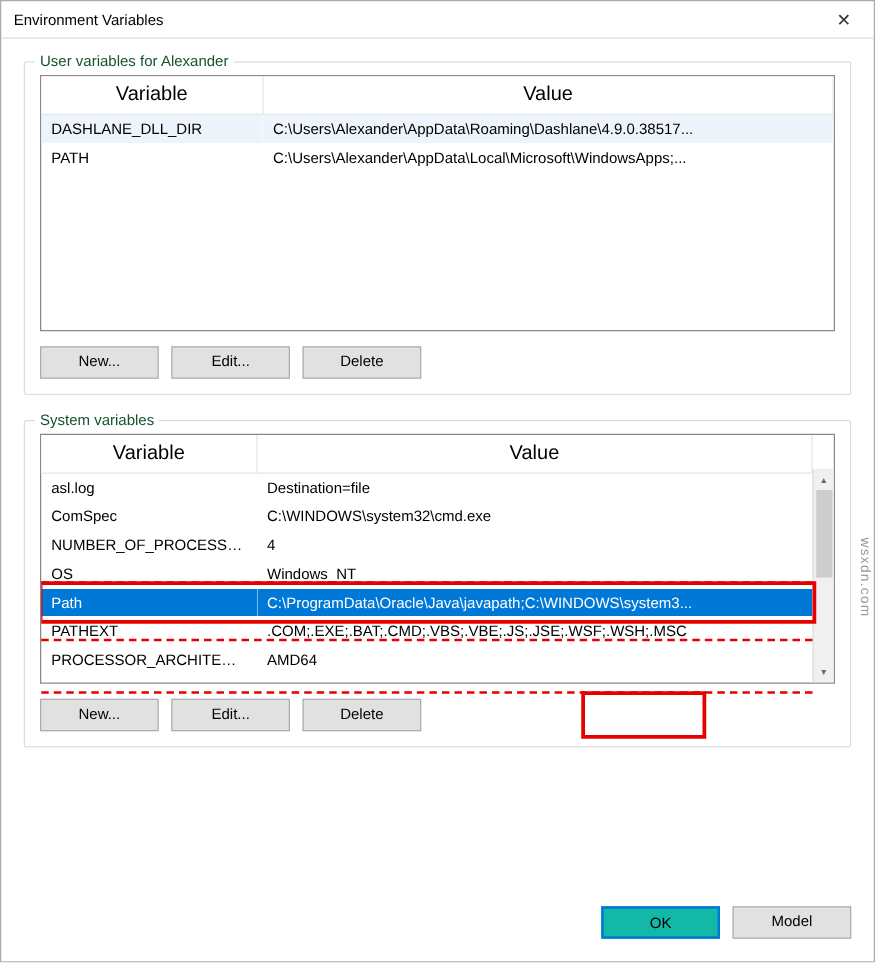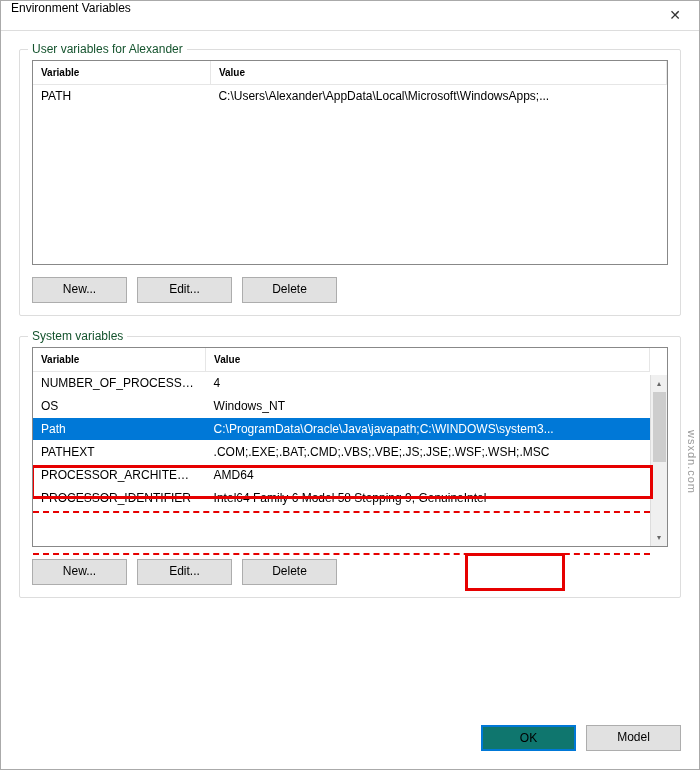--- a/index.html
+++ b/index.html
@@ -1,35 +1,35 @@
 <!DOCTYPE html>
 <html><head>
 <meta charset="utf-8">
 <style>
 * { box-sizing: border-box; font-family: 'Segoe UI', Tahoma, sans-serif; font-size: 12px; }
 body { margin: 0; background: #fff; width: 700px; height: 770px; overflow: hidden; position: relative; }
 .dialog { width: 700px; height: 770px; border: 1px solid #aaa; background: #fff; display: flex; flex-direction: column; }
-.titlebar { height: 30px; display: flex; padding: 0 4px 0 10px; border-bottom: 1px solid #ddd; }
+.titlebar { height: 30px; display: flex; align-items: center; padding: 0 4px 0 10px; border-bottom: 1px solid #ddd; }
 .titlebar .title { flex: 1; font-size: 12px; }
 .titlebar .close { width: 40px; height: 28px; display: flex; align-items: center; justify-content: center; font-size: 14px; color: #333; }
 .body { flex: 1; padding: 18px 18px 18px 18px; display: flex; flex-direction: column; }
 .group { border: 1px solid #ddd; border-radius: 2px; margin-bottom: 20px; padding: 10px 12px 12px 12px; position: relative; }
 .group-title { position: absolute; top: -8px; left: 8px; background: #fff; padding: 0 4px; font-size: 12px; color: #14532d; }
 .table-wrap { border: 1px solid #888; background: #fff; height: 205px; position: relative; overflow: hidden; }
 .table-wrap.sys { height: 200px; }
 .table { width: 100%; border-collapse: collapse; table-layout: fixed; }
-.table th { text-align: left; font-weight: bold; padding: 6px 8px; border-bottom: 1px solid #e6e6e6; border-right: 1px solid #e6e6e6; background: #fff; font-size: 10px; }
+.table th { text-align: center; font-weight: normal; padding: 6px 8px; border-bottom: 1px solid #e6e6e6; border-right: 1px solid #e6e6e6; background: #fff; font-size: 16px; }
 .table th:first-child { width: 28%; }
 .table td { padding: 4px 8px; white-space: nowrap; overflow: hidden; text-overflow: ellipsis; font-size: 12px; border-bottom: 1px solid transparent; }
 .table tr.selected td { background: #0078d7; color: #fff; }
 .table tr.highlighted td { background: #eef4fb; }
 .red-box { position: absolute; border: 3px solid #e60000; pointer-events: none; }
 .btn-row { display: flex; justify-content: flex-start; gap: 10px; margin-top: 12px; }
 .btn { width: 95px; height: 26px; border: 1px solid #adadad; background: #e1e1e1; font-size: 12px; text-align: center; line-height: 22px; }
-.btn.default { border: 2px solid #0078d7; background: #0f766e; }
+.btn.default { border: 2px solid #0078d7; background: #14b8a6; }
 .dash-overlay { position: absolute; left: 28px; right: 28px; height: 1.5px; border-top: 2px dashed #e60000; pointer-events: none; }
 .footer { padding: 10px 18px 18px 0; display: flex; justify-content: flex-end; gap: 10px; }
 .scroll-track { position: absolute; right: 0; top: 27px; bottom: 0; width: 17px; background: #f0f0f0; border-left: 1px solid #ddd; display: flex; flex-direction: column; align-items: center; }
 .scroll-arrow { width: 100%; height: 17px; display: flex; align-items: center; justify-content: center; color: #666; font-size: 8px; }
 .scroll-thumb { width: 13px; background: #cdcdcd; margin-top: 0; }
 .watermark { position: absolute; right: 2px; top: 430px; color: #999; font-size: 11px; writing-mode: vertical-rl; letter-spacing: 1px; pointer-events: none; }
 </style>
 </head>
 <body>
 
@@ -45,20 +45,24 @@
       <div class="group-title">User variables for Alexander</div>
       <div class="table-wrap">
         <table class="table">
           <thead>
             <tr>
               <th>Variable</th>
               <th>Value</th>
             </tr>
           </thead>
           <tbody>
+            <tr class="highlighted">
+              <td>DASHLANE_DLL_DIR</td>
+              <td>C:\Users\Alexander\AppData\Roaming\Dashlane\4.9.0.38517...</td>
+            </tr>
             <tr>
               <td>PATH</td>
               <td>C:\Users\Alexander\AppData\Local\Microsoft\WindowsApps;...</td>
             </tr>
           </tbody>
         </table>
       </div>
       <div class="btn-row">
         <div class="btn">New...</div>
         <div class="btn">Edit...</div>
@@ -70,20 +74,28 @@
       <div class="group-title">System variables</div>
       <div class="table-wrap sys">
         <table class="table" style="width: calc(100% - 17px);">
           <thead>
             <tr>
               <th>Variable</th>
               <th>Value</th>
             </tr>
           </thead>
           <tbody>
+            <tr>
+              <td>asl.log</td>
+              <td>Destination=file</td>
+            </tr>
+            <tr>
+              <td>ComSpec</td>
+              <td>C:\WINDOWS\system32\cmd.exe</td>
+            </tr>
             <tr>
               <td>NUMBER_OF_PROCESSORS</td>
               <td>4</td>
             </tr>
             <tr>
               <td>OS</td>
               <td>Windows_NT</td>
             </tr>
             <tr class="selected">
               <td>Path</td>

